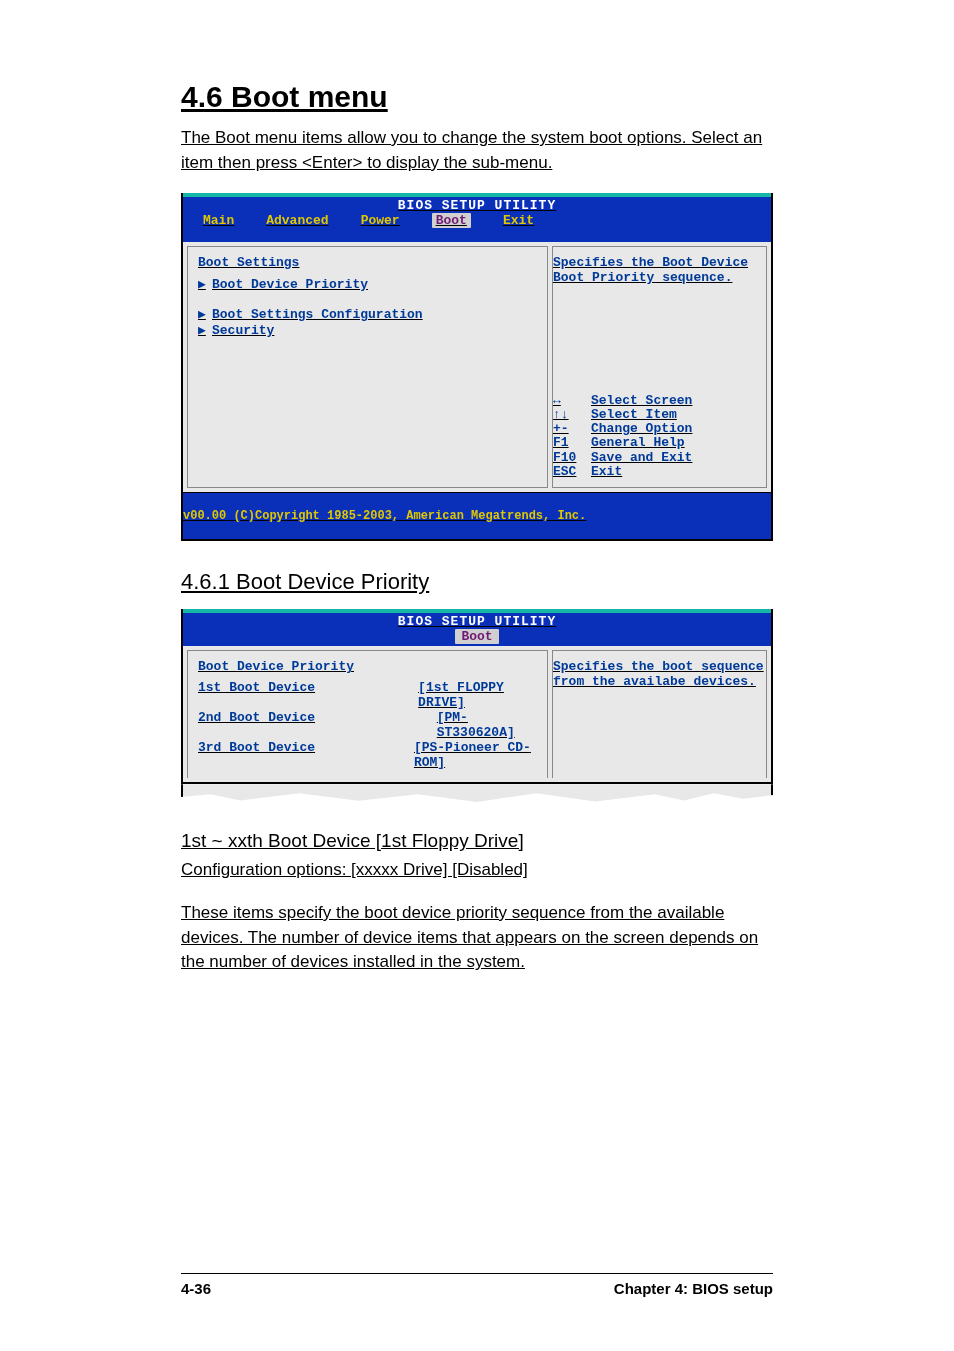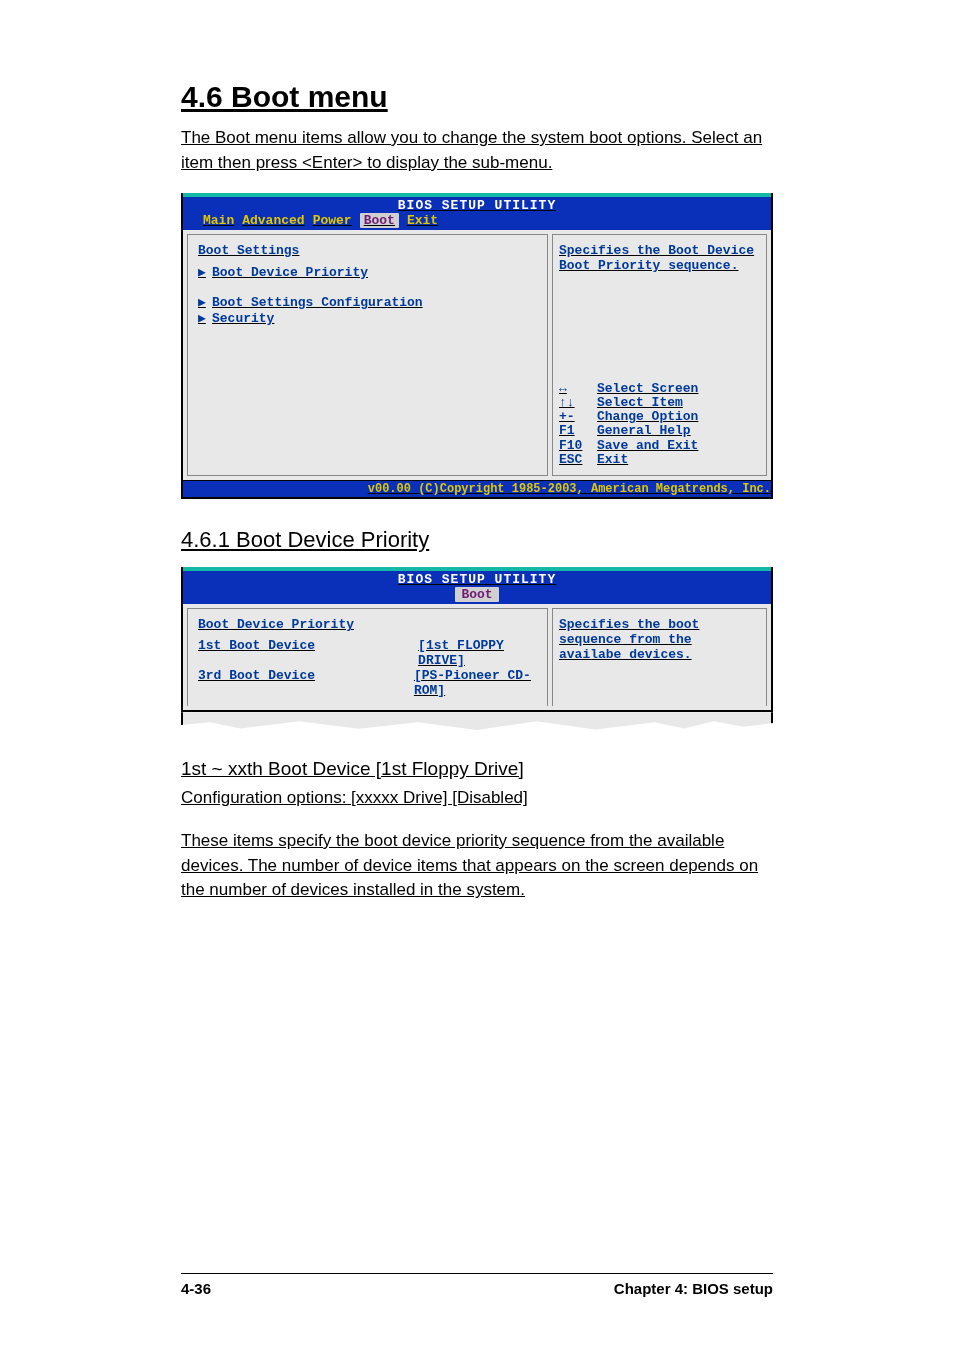--- a/index.html
+++ b/index.html
@@ -57,22 +57,22 @@
     color: #fff;
     border-top: 4px solid #14b8a6;
     text-align: center;
     padding: 1px 0 0 0;
   }
   .bios-header-title {
     letter-spacing: 1px;
   }
   .bios-tabs {
     display: flex;
-    gap: 8px;
-    padding: 0 20px 2px 20px;
+    gap: 32px;
+    padding: 0 20px 14px 20px;
     color: #e0c800;
     text-align: left;
   }
   .bios-tab.selected {
     color: #701a75;
     background: #d0d0d0;
     padding: 0 4px;
     border-radius: 1px;
   }
   .bios-body {
@@ -83,41 +83,41 @@
     flex: 1;
     border: 1px solid #888;
     margin: 4px 2px 4px 4px;
     padding: 8px 10px;
     background: #e8e8e8;
   }
   .bios-right {
     width: 215px;
     border: 1px solid #888;
     margin: 4px 4px 4px 2px;
-    padding: 8px 6px;
+    padding: 8px 0;
     background: #e8e8e8;
     display: flex;
     flex-direction: column;
     justify-content: space-between;
   }
   .bios-row {
     display: flex;
     align-items: center;
   }
   .bios-marker {
     color: #003a99;
     width: 14px;
     display: inline-block;
   }
   .bios-footer {
     background: #0a2fb8;
     color: #e0c800;
-    text-align: right;
+    text-align: left;
     font-size: 12px;
-    padding: 1px 0;
+    padding: 16px 0;
     border-top: 1px solid #000;
   }
   .help-keys { }
   .help-row { display: flex; gap: 10px; color: #003a99; line-height: 1.1; }
   .help-key { width: 28px; }
   .bios-small .bios-body { min-height: 90px; }
   .bios-small .bios-right { justify-content: flex-start; }
   .bios-devrow { display:flex; }
   .bios-devlabel { width: 260px; }
   .bios-devval { }
@@ -226,20 +226,24 @@
     </div>
     <div class="bios-body">
       <div class="bios-left" style="border-bottom:none;">
         <div>Boot Device Priority</div>
         <div style="height:6px"></div>
         <div class="bios-devrow">
           <span class="bios-devlabel">1st Boot Device</span>
           <span class="bios-devval">[1st FLOPPY DRIVE]</span>
         </div>
         <div class="bios-devrow">
+          <span class="bios-devlabel">2nd Boot Device</span>
+          <span class="bios-devval">[PM-ST330620A]</span>
+        </div>
+        <div class="bios-devrow">
           <span class="bios-devlabel">3rd Boot Device</span>
           <span class="bios-devval">[PS-Pioneer CD-ROM]</span>
         </div>
       </div>
       <div class="bios-right" style="border-bottom:none;">
         <div>Specifies the boot sequence from the availabe devices.</div>
       </div>
     </div>
   </div>
   <div class="wavy-bottom"></div>

